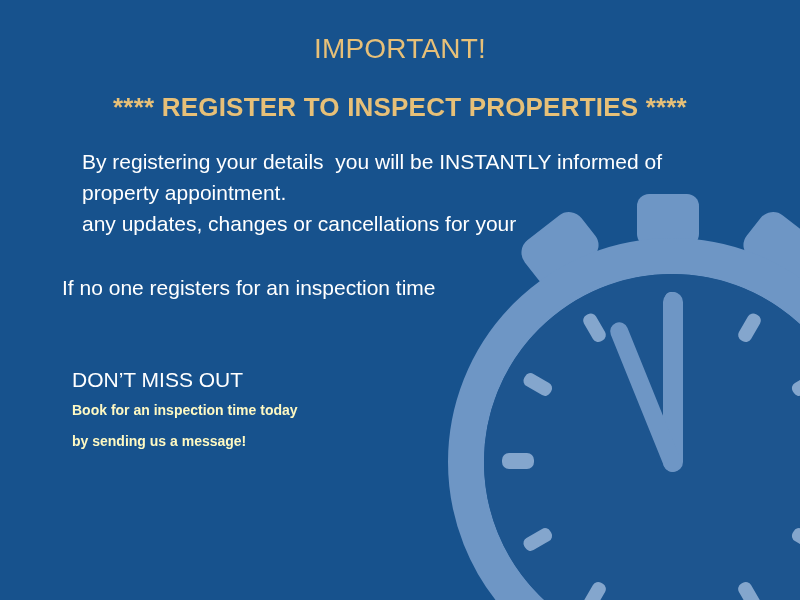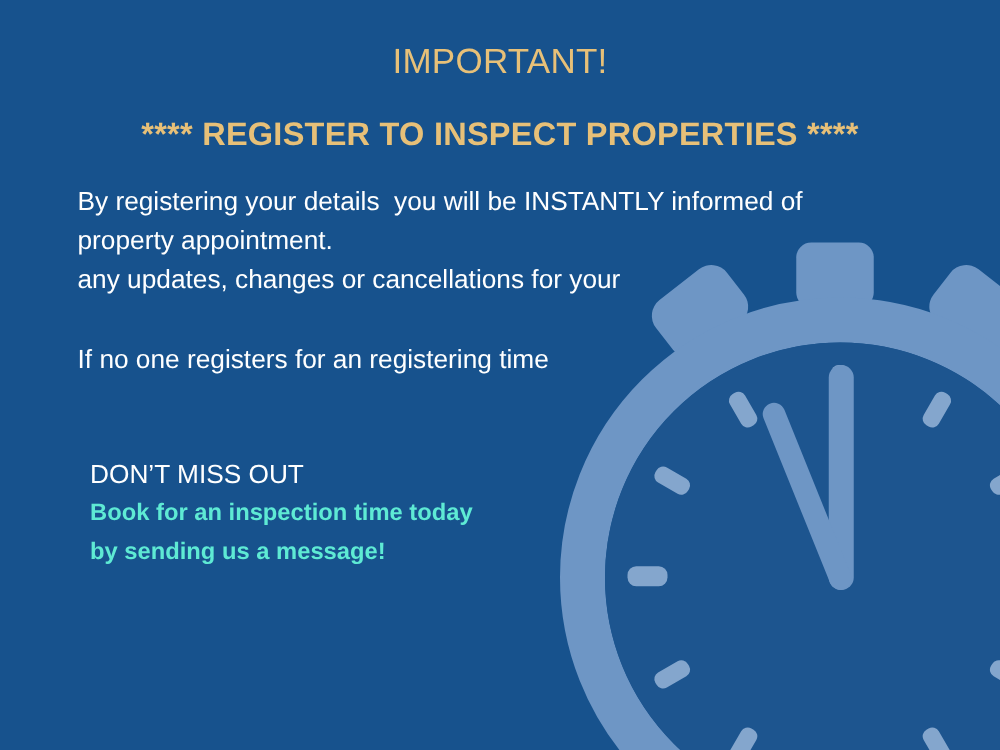--- a/index.html
+++ b/index.html
@@ -60,41 +60,41 @@
     line-height: 40px;
     letter-spacing: 0.2px;
     margin-top: 19px;
   }
 
   .body-block {
     position: absolute;
     left: 62px;
     width: 660px;
   }
-  #para-intro { top: 146px; }
+  #para-intro { top: 146px; margin-left: 20px; }
   #para-warning { top: 272px; }
   #cta-block { top: 364px; margin-left: 10px; }
 
   .body-line {
     color: #ffffff;
     font-size: 21px;
     font-weight: 400;
     line-height: 31px;
     white-space: pre;
   }
   .cta-line-plain {
     color: #ffffff;
     font-size: 21px;
     font-weight: 400;
     line-height: 31px;
     white-space: pre;
   }
   .cta-line-gold {
-    color: #5eead4;
-    font-size: 19px;
+    color: #fef9c3;
+    font-size: 14px;
     font-weight: bold;
     line-height: 31px;
     white-space: pre;
   }
 </style>
 </head>
 <body>
 
 <div id="slide">
 
@@ -145,21 +145,21 @@
       <div class="heading-2">****  REGISTER TO INSPECT PROPERTIES ****</div>
     </div>
 
     <div class="body-block" id="para-intro">
       <div class="body-line">By registering your details  you will be INSTANTLY informed of</div>
       <div class="body-line">property appointment.</div>
       <div class="body-line">any updates, changes or cancellations for your</div>
     </div>
 
     <div class="body-block" id="para-warning">
-      <div class="body-line">If no one registers for an registering time</div>
+      <div class="body-line">If no one registers for an inspection time</div>
     </div>
 
     <div class="body-block" id="cta-block">
       <div class="cta-line-plain">DON’T MISS OUT</div>
       <div class="cta-line-gold">Book for an inspection time today</div>
       <div class="cta-line-gold">by sending us a message!</div>
     </div>
 
   </div>
 </div>

